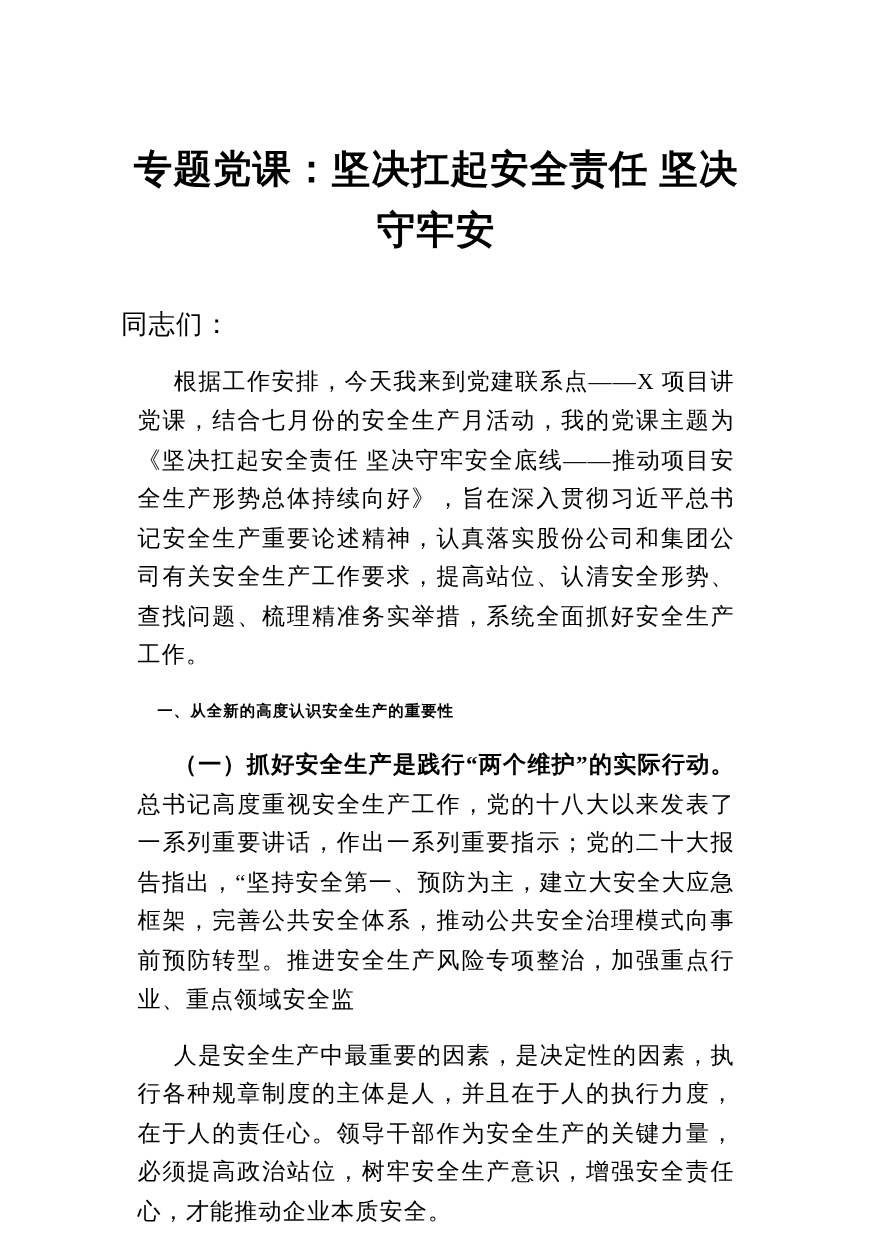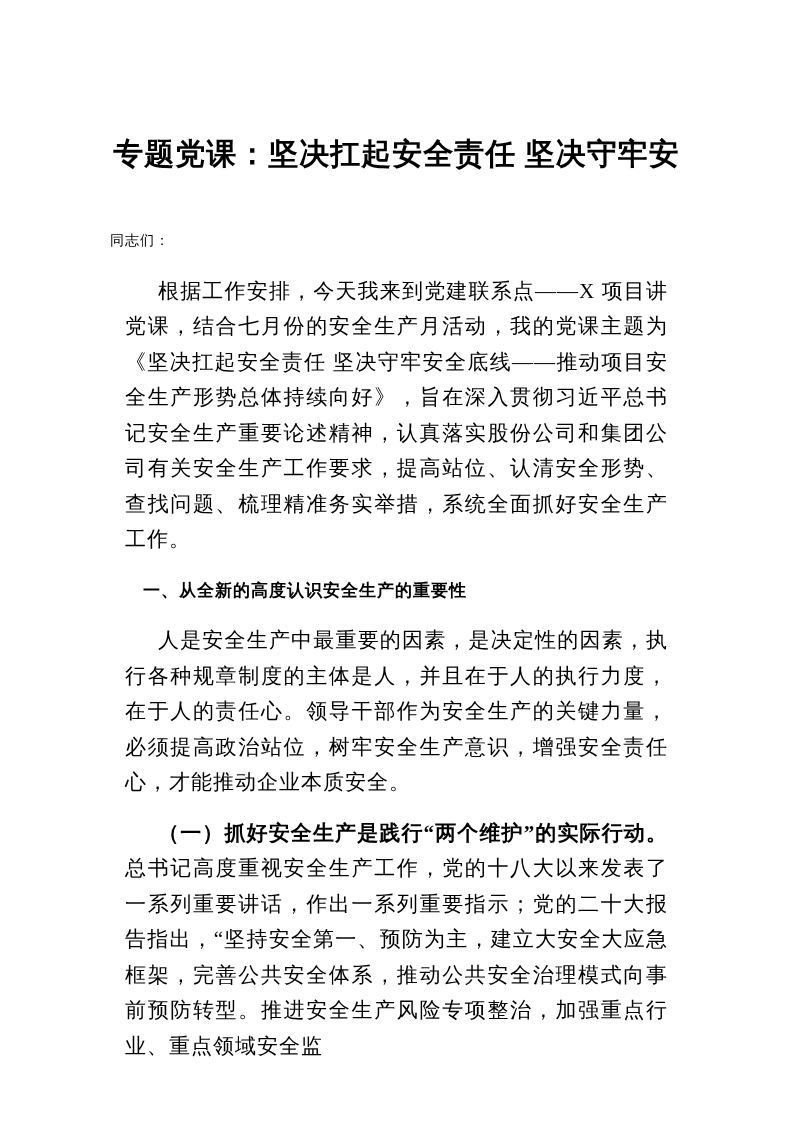--- a/index.html
+++ b/index.html
@@ -14,47 +14,47 @@
     margin: 0 auto;
     background: #ffffff;
     overflow: hidden;
     box-sizing: border-box;
     padding: 126px 110px 0 110px;
     color: #000000;
     font-family: "Liberation Serif", "DejaVu Serif", serif;
   }
   .doc-title {
     margin: 0 0 41px 0;
-    font-size: 30px;
+    font-size: 35px;
     line-height: 56px;
     font-weight: bold;
     text-align: center;
     letter-spacing: 1px;
   }
   .title-line {
     display: block;
   }
   .salutation {
     margin: 0;
-    font-size: 14px;
+    font-size: 24px;
     line-height: 35.5px;
     letter-spacing: 1px;
     text-align: justify;
   }
   .body-para {
     margin: 15px;
     font-size: 21px;
     line-height: 35.5px;
     letter-spacing: 1px;
     text-align: justify;
     text-indent: 33px;
   }
   .section-heading {
     margin: 12px 0 0 0;
-    font-size: 17px;
+    font-size: 14px;
     line-height: 35.5px;
     font-weight: bold;
     letter-spacing: 1px;
     text-indent: 33px;
     text-align: justify;
     font-family: "Liberation Sans", "DejaVu Sans", sans-serif;
   }
   .para-point {
     margin-top: 14px;
   }
@@ -70,17 +70,17 @@
   <h1 class="doc-title">
     <span class="title-line">专题党课：坚决扛起安全责任 坚决守牢安</span>
   </h1>
 
   <p class="salutation">同志们：</p>
 
   <p class="body-para">根据工作安排，今天我来到党建联系点——X 项目讲党课，结合七月份的安全生产月活动，我的党课主题为《坚决扛起安全责任 坚决守牢安全底线——推动项目安全生产形势总体持续向好》，旨在深入贯彻习近平总书记安全生产重要论述精神，认真落实股份公司和集团公司有关安全生产工作要求，提高站位、认清安全形势、查找问题、梳理精准务实举措，系统全面抓好安全生产工作。</p>
 
   <h2 class="section-heading">一、从全新的高度认识安全生产的重要性</h2>
 
+  <p class="body-para para-point"><strong class="lead">（一）抓好安全生产是践行“两个维护”的实际行动。</strong><span>总书记高度重视安全生产工作，党的十八大以来发表了一系列重要讲话，作出一系列重要指示；党的二十大报告指出，“坚持安全第一、预防为主，建立大安全大应急框架，完善公共安全体系，推动公共安全治理模式向事前预防转型。推进安全生产风险专项整治，加强重点行业、重点领域安全监</span></p>
+
   <p class="body-para">人是安全生产中最重要的因素，是决定性的因素，执行各种规章制度的主体是人，并且在于人的执行力度，在于人的责任心。领导干部作为安全生产的关键力量，必须提高政治站位，树牢安全生产意识，增强安全责任心，才能推动企业本质安全。</p>
-
-  <p class="body-para para-point"><strong class="lead">（一）抓好安全生产是践行“两个维护”的实际行动。</strong><span>总书记高度重视安全生产工作，党的十八大以来发表了一系列重要讲话，作出一系列重要指示；党的二十大报告指出，“坚持安全第一、预防为主，建立大安全大应急框架，完善公共安全体系，推动公共安全治理模式向事前预防转型。推进安全生产风险专项整治，加强重点行业、重点领域安全监</span></p>
 
 </div>
 
 </body></html>

